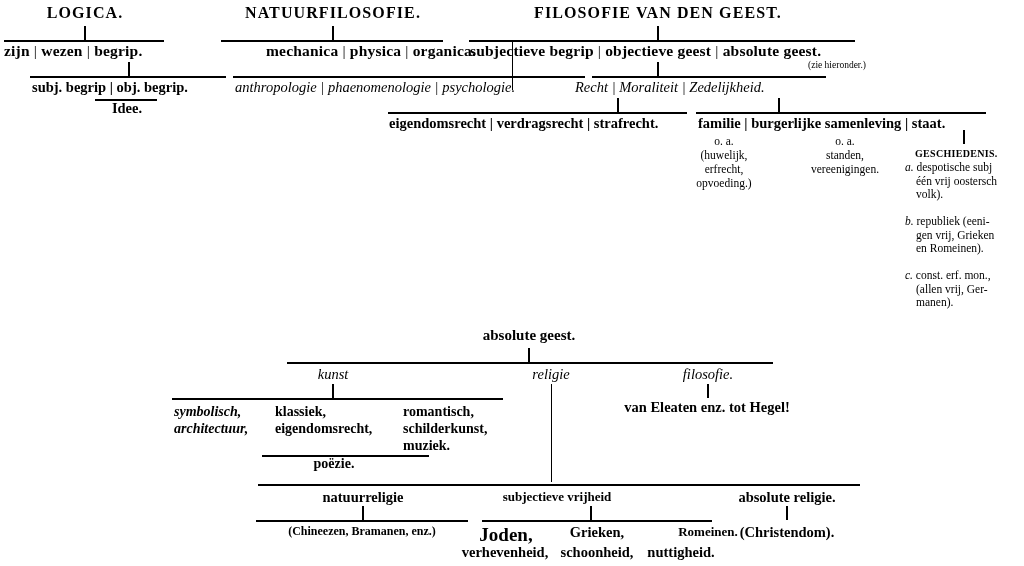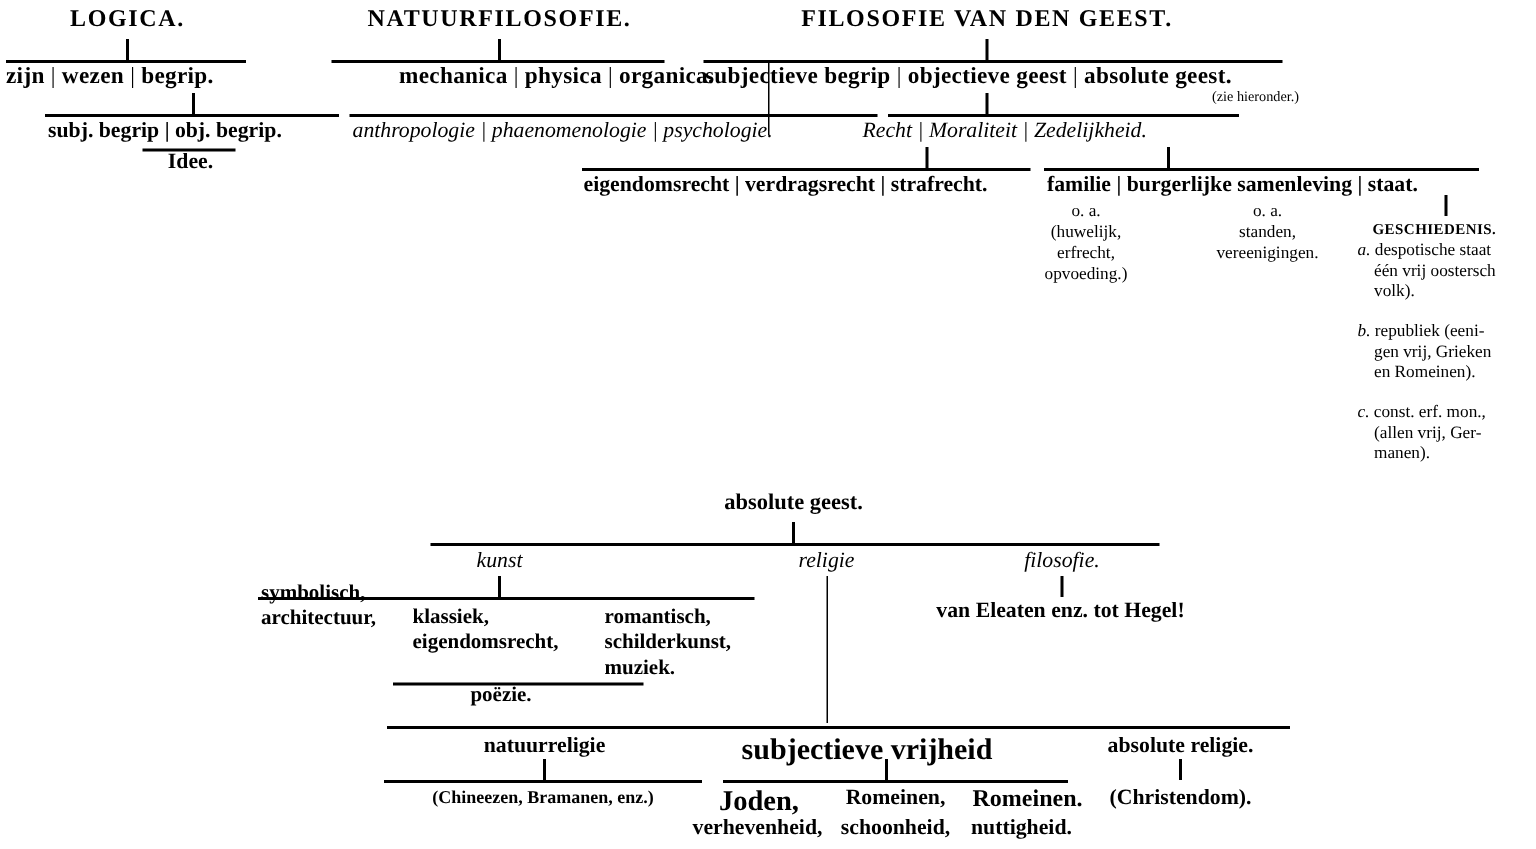--- a/index.html
+++ b/index.html
@@ -98,21 +98,21 @@
   <div>o. a.</div>
   <div>standen,</div>
   <div>vereenigingen.</div>
 </div>
 
 <div class="vline" style="left:963px;top:130px;height:14px;"></div>
 <div class="abs sc" style="left:915px;top:148px;">GESCHIEDENIS.</div>
 
 <div class="abs" style="left:905px;top:161px;width:118px;font-size:11.5px;line-height:13.5px;">
   <span class="serif-it" style="font-size:11.5px;">a.</span>
-  <span>despotische staat</span>
+  <span>despotische subj</span>
   <div style="padding-left:11px;">één vrij oostersch</div>
   <div style="padding-left:11px;">volk).</div>
 </div>
 
 <div class="abs" style="left:905px;top:215px;width:118px;font-size:11.5px;line-height:13.5px;">
   <span class="serif-it" style="font-size:11.5px;">b.</span>
   <span>republiek (eeni-</span>
   <div style="padding-left:11px;">gen vrij, Grieken</div>
   <div style="padding-left:11px;">en Romeinen).</div>
 </div>
@@ -127,21 +127,21 @@
 <div class="abs bold ctr" style="left:529px;top:327px;font-size:15px;">absolute geest.</div>
 <div class="vline" style="left:528px;top:348px;height:14px;"></div>
 <div class="rule" style="left:287px;top:362px;width:486px;"></div>
 
 <div class="abs ital ctr" style="left:333px;top:366px;">kunst</div>
 <div class="abs ital ctr" style="left:551px;top:366px;">religie</div>
 <div class="abs ital ctr" style="left:708px;top:366px;">filosofie.</div>
 
 <div class="vline" style="left:332px;top:384px;height:14px;"></div>
 <div class="rule" style="left:172px;top:398px;width:331px;"></div>
-<div class="abs bold2" style="left:174px;top:387px;line-height:17px;">
+<div class="abs bold2" style="left:174px;top:403px;line-height:17px;font-style:italic;">
   <div>symbolisch,</div>
   <div>architectuur,</div>
 </div>
 <div class="abs bold2" style="left:275px;top:403px;line-height:17px;">
   <div>klassiek,</div>
   <div>eigendomsrecht,</div>
 </div>
 <div class="abs bold2" style="left:403px;top:403px;line-height:17px;">
   <div>romantisch,</div>
   <div>schilderkunst,</div>
@@ -151,31 +151,31 @@
 <div class="rule" style="left:262px;top:455px;width:167px;"></div>
 <div class="abs bold2 ctr" style="left:334px;top:456px;">poëzie.</div>
 
 <div class="vline" style="left:707px;top:384px;height:14px;"></div>
 <div class="abs bold2 ctr" style="left:707px;top:399px;font-size:14.5px;">van Eleaten enz. tot Hegel!</div>
 
 <div class="vline-thin" style="left:551px;top:384px;height:98px;"></div>
 
 <div class="rule" style="left:258px;top:484px;width:602px;"></div>
 <div class="abs bold2 ctr" style="left:363px;top:489px;font-size:14.5px;">natuurreligie</div>
-<div class="abs bold2 ctr" style="left:578px;top:489px;font-size:20px;">subjectieve vrijheid</div>
+<div class="abs bold2 ctr" style="left:557px;top:489px;font-size:13px;">subjectieve vrijheid</div>
 <div class="abs bold2 ctr" style="left:787px;top:489px;font-size:14.5px;">absolute religie.</div>
 
 <div class="vline" style="left:362px;top:506px;height:14px;"></div>
 <div class="rule" style="left:256px;top:520px;width:212px;"></div>
 <div class="abs bold2 ctr" style="left:362px;top:524px;font-size:12px;">(Chineezen, Bramanen, enz.)</div>
 
 <div class="vline" style="left:590px;top:506px;height:14px;"></div>
 <div class="rule" style="left:482px;top:520px;width:230px;"></div>
 <div class="abs bold2 ctr" style="left:506px;top:524px;font-size:19px;">Joden,</div>
-<div class="abs bold2 ctr" style="left:597px;top:524px;font-size:14.5px;">Romeinen,</div>
-<div class="abs bold2 ctr" style="left:685px;top:524px;font-size:16px;">Romeinen.</div>
+<div class="abs bold2 ctr" style="left:597px;top:524px;font-size:14.5px;">Grieken,</div>
+<div class="abs bold2 ctr" style="left:708px;top:524px;font-size:13px;">Romeinen.</div>
 
 <div class="abs bold2 ctr" style="left:505px;top:544px;font-size:14.5px;">verhevenheid,</div>
 <div class="abs bold2 ctr" style="left:597px;top:544px;font-size:14.5px;">schoonheid,</div>
 <div class="abs bold2 ctr" style="left:681px;top:544px;font-size:14.5px;">nuttigheid.</div>
 
 <div class="vline" style="left:786px;top:506px;height:14px;"></div>
 <div class="abs bold2 ctr" style="left:787px;top:524px;font-size:14.5px;">(Christendom).</div>
 
 </body></html>

